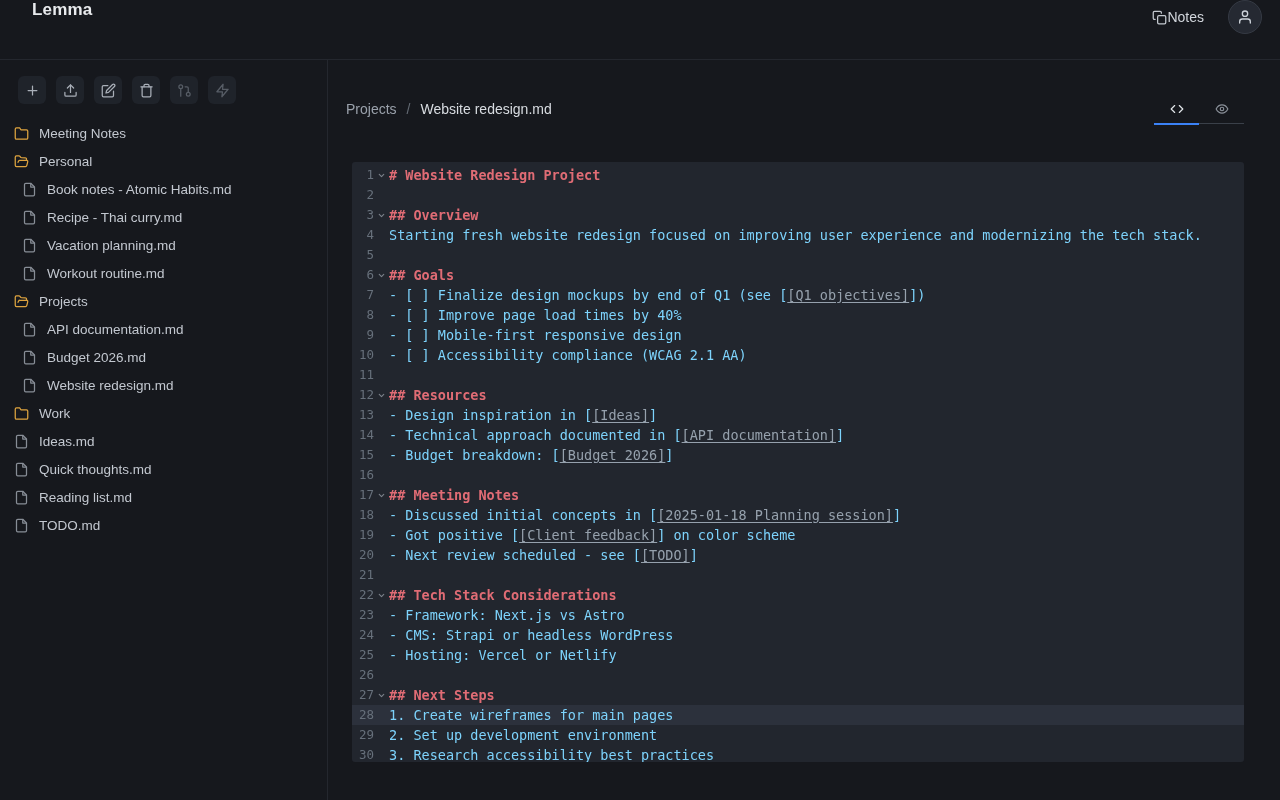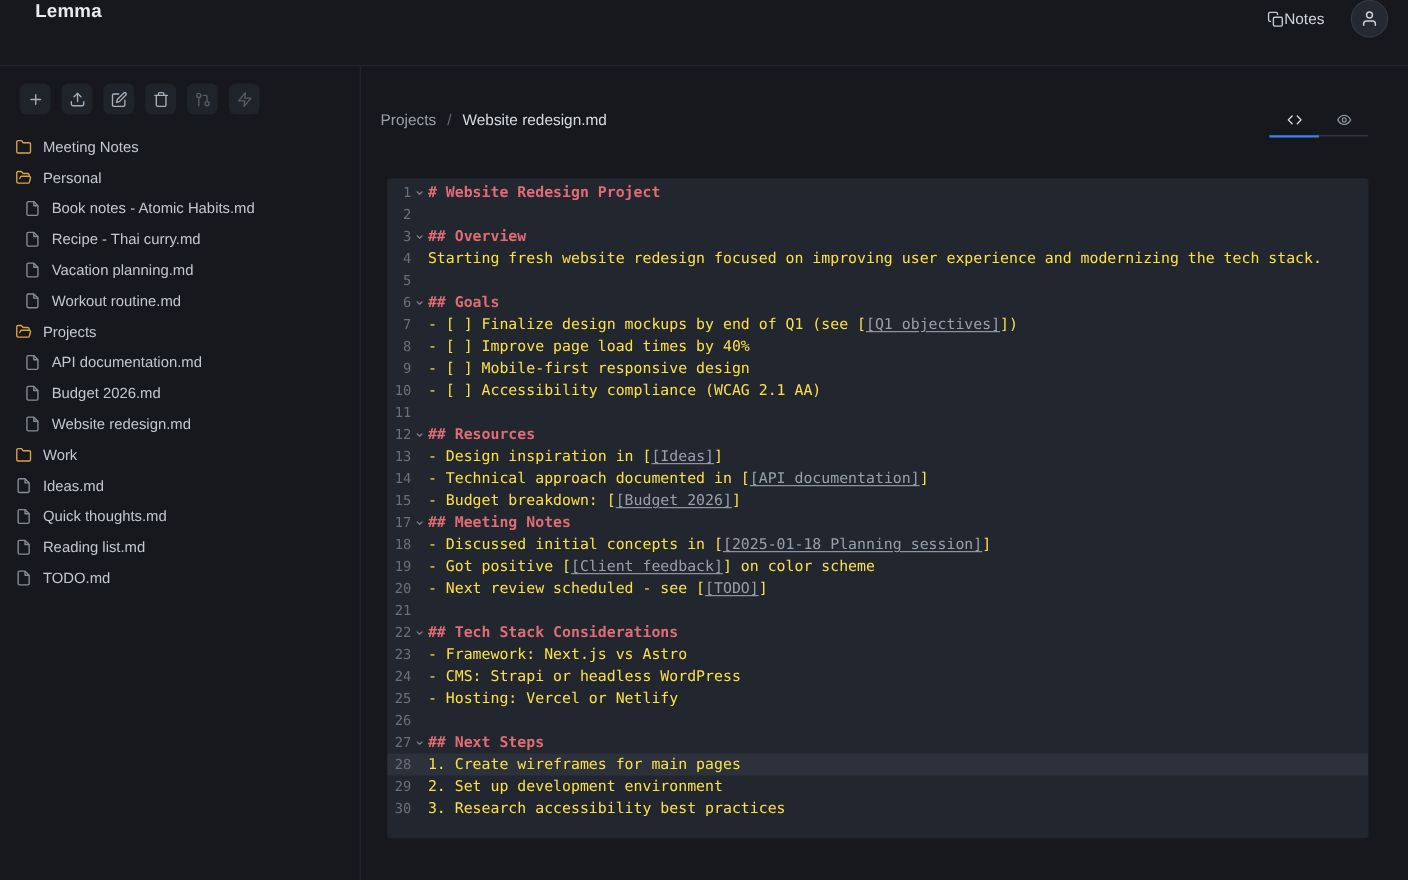--- a/index.html
+++ b/index.html
@@ -109,21 +109,21 @@
     user-select:none;
   }
   .fold {
     width:15px; flex-shrink:0; color:#7b818a;
     display:flex; align-items:center; justify-content:center;
   }
   .fold svg { width:9px; height:9px; }
   .code { flex:1; overflow:hidden; color:#c0c6ce; }
   .tok-heading { color:#e06c75; font-weight:bold; }
   .tok-link { color:#96a1ad; text-decoration:underline; text-underline-offset:2px; }
-  .tok-text { color:#fde047; }
+  .tok-text { color:#7dd3fc; }
 </style>
 </head>
 <body>
 
 <div class="app-root">
 
   <header class="topbar">
     <div class="app-title">Lemma</div>
     <div class="topbar-right">
       <button class="notes-btn">
@@ -379,20 +379,21 @@
             <div class="line"><span class="num">8</span><span class="fold"></span><span class="code"><span class="tok-text">- [ ] Improve page load times by 40%</span></span></div>
             <div class="line"><span class="num">9</span><span class="fold"></span><span class="code"><span class="tok-text">- [ ] Mobile-first responsive design</span></span></div>
             <div class="line"><span class="num">10</span><span class="fold"></span><span class="code"><span class="tok-text">- [ ] Accessibility compliance (WCAG 2.1 AA)</span></span></div>
             <div class="line"><span class="num">11</span><span class="fold"></span><span class="code"></span></div>
             <div class="line"><span class="num">12</span><span class="fold"><svg viewBox="0 0 24 24" fill="none" stroke="currentColor" stroke-width="3" stroke-linecap="round" stroke-linejoin="round">
                   <polyline points="6 9 12 15 18 9"></polyline>
                 </svg></span><span class="code"><span class="tok-heading">## Resources</span></span></div>
             <div class="line"><span class="num">13</span><span class="fold"></span><span class="code"><span class="tok-text">- Design inspiration in [</span><span class="tok-link">[Ideas]</span><span class="tok-text">]</span></span></div>
             <div class="line"><span class="num">14</span><span class="fold"></span><span class="code"><span class="tok-text">- Technical approach documented in [</span><span class="tok-link">[API documentation]</span><span class="tok-text">]</span></span></div>
             <div class="line"><span class="num">15</span><span class="fold"></span><span class="code"><span class="tok-text">- Budget breakdown: [</span><span class="tok-link">[Budget 2026]</span><span class="tok-text">]</span></span></div>
+            <div class="line"><span class="num">16</span><span class="fold"></span><span class="code"></span></div>
             <div class="line"><span class="num">17</span><span class="fold"><svg viewBox="0 0 24 24" fill="none" stroke="currentColor" stroke-width="3" stroke-linecap="round" stroke-linejoin="round">
                   <polyline points="6 9 12 15 18 9"></polyline>
                 </svg></span><span class="code"><span class="tok-heading">## Meeting Notes</span></span></div>
             <div class="line"><span class="num">18</span><span class="fold"></span><span class="code"><span class="tok-text">- Discussed initial concepts in [</span><span class="tok-link">[2025-01-18 Planning session]</span><span class="tok-text">]</span></span></div>
             <div class="line"><span class="num">19</span><span class="fold"></span><span class="code"><span class="tok-text">- Got positive [</span><span class="tok-link">[Client feedback]</span><span class="tok-text">] on color scheme</span></span></div>
             <div class="line"><span class="num">20</span><span class="fold"></span><span class="code"><span class="tok-text">- Next review scheduled - see [</span><span class="tok-link">[TODO]</span><span class="tok-text">]</span></span></div>
             <div class="line"><span class="num">21</span><span class="fold"></span><span class="code"></span></div>
             <div class="line"><span class="num">22</span><span class="fold"><svg viewBox="0 0 24 24" fill="none" stroke="currentColor" stroke-width="3" stroke-linecap="round" stroke-linejoin="round">
                   <polyline points="6 9 12 15 18 9"></polyline>
                 </svg></span><span class="code"><span class="tok-heading">## Tech Stack Considerations</span></span></div>

